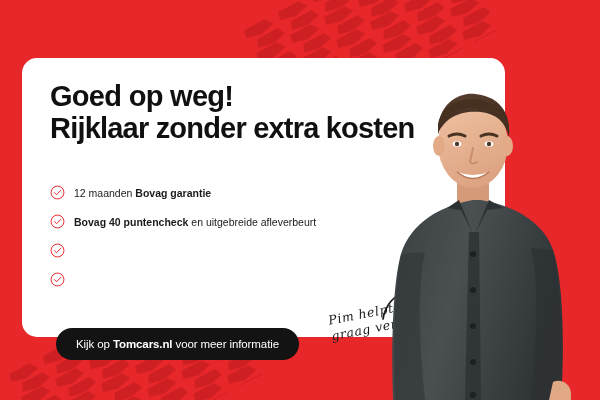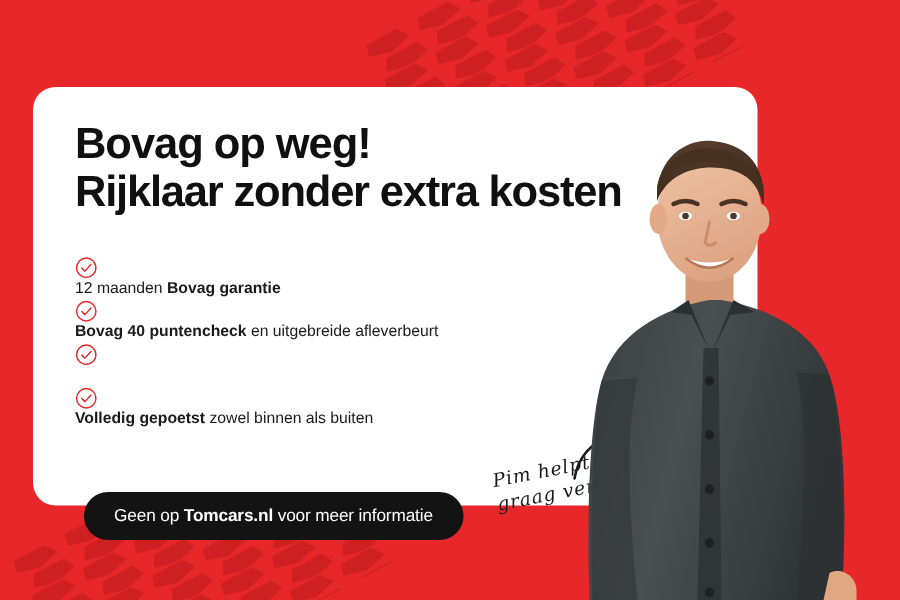--- a/index.html
+++ b/index.html
@@ -81,23 +81,22 @@
 
   
   #checklist {
     position: absolute;
     left: 28px;
     top: 113px;
     width: 430px;
   }
   .check-row {
     display: flex;
-    align-items: flex-start;
+    align-items: flex-end;
     height: 29px;
-    flex-direction: column;
   }
   .check-icon {
     width: 15px;
     height: 15px;
     flex: 0 0 15px;
     margin-right: 9px;
     display: block;
   }
   .check-text {
     font-size: 10.5px;
@@ -188,21 +187,21 @@
 
   <div class="tread tread-bottom">
     <svg class="tread-inner" viewBox="0 0 120 120" preserveAspectRatio="none" aria-hidden="true">
       <rect x="0" y="0" width="120" height="120" fill="url(#treadPat)"></rect>
     </svg>
   </div>
 
   <div id="card">
 
     <div class="headline-wrap">
-      <div class="headline-1">Bovag op weg!</div>
+      <div class="headline-1">Goed op weg!</div>
       <div class="headline-2">Rijklaar zonder extra kosten</div>
     </div>
 
     <div id="checklist">
 
       <div class="check-row">
         <svg class="check-icon" viewBox="0 0 20 20">
           <circle cx="10" cy="10" r="8.6" fill="none" stroke="#E8272A" stroke-width="1.3"></circle>
           <path d="M6 10.2 L8.8 13 L14.2 7.2" fill="none" stroke="#E8272A" stroke-width="1.3" stroke-linecap="round" stroke-linejoin="round"></path>
         </svg>
@@ -223,21 +222,20 @@
           <circle cx="10" cy="10" r="8.6" fill="none" stroke="#E8272A" stroke-width="1.3"></circle>
           <path d="M6 10.2 L8.8 13 L14.2 7.2" fill="none" stroke="#E8272A" stroke-width="1.3" stroke-linecap="round" stroke-linejoin="round"></path>
         </svg>
       </div>
 
       <div class="check-row">
         <svg class="check-icon" viewBox="0 0 20 20">
           <circle cx="10" cy="10" r="8.6" fill="none" stroke="#E8272A" stroke-width="1.3"></circle>
           <path d="M6 10.2 L8.8 13 L14.2 7.2" fill="none" stroke="#E8272A" stroke-width="1.3" stroke-linecap="round" stroke-linejoin="round"></path>
         </svg>
-        <div class="check-text"><span></span><b>Volledig gepoetst</b><span> zowel binnen als buiten</span></div>
       </div>
 
     </div>
 
     <svg id="note-arrow" viewBox="0 0 40 34">
       <path d="M3 33 C5 20, 14 7, 31 4" fill="none" stroke="#1a1a1a" stroke-width="1.7" stroke-linecap="round"></path>
       <path d="M23 2.5 L32 3.6 L28 11" fill="none" stroke="#1a1a1a" stroke-width="1.7" stroke-linecap="round" stroke-linejoin="round"></path>
     </svg>
 
     <div id="note">
@@ -314,16 +312,16 @@
       <path d="M88 66 L85 80 Q88 83, 92 80" stroke="#c98d6c" stroke-width="2" fill="none" stroke-linecap="round"></path>
 
       <path d="M72 90 Q88 102, 104 90 Q88 96, 72 90 Z" fill="#ffffff"></path>
       <path d="M72 90 Q88 103, 104 90" stroke="#b9775a" stroke-width="1.6" fill="none"></path>
 
       <path d="M68 96 Q88 110, 108 96" stroke="#d09madd" stroke-width="0" fill="none"></path>
     </g>
   </svg>
 
   <div id="cta">
-    <div class="cta-text"><span>Geen op </span><b>Tomcars.nl</b><span> voor meer informatie</span></div>
+    <div class="cta-text"><span>Kijk op </span><b>Tomcars.nl</b><span> voor meer informatie</span></div>
   </div>
 
 </div>
 
 </body></html>

